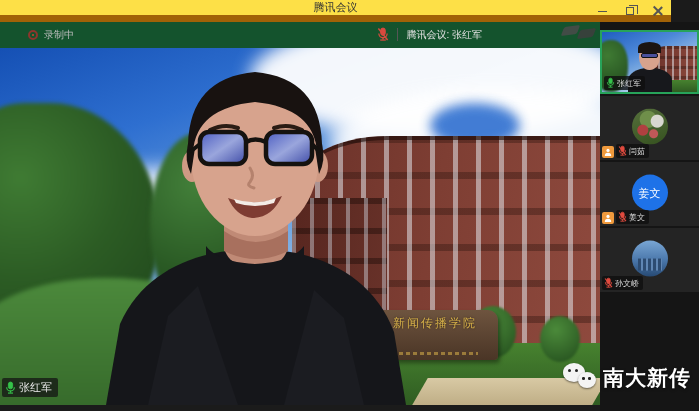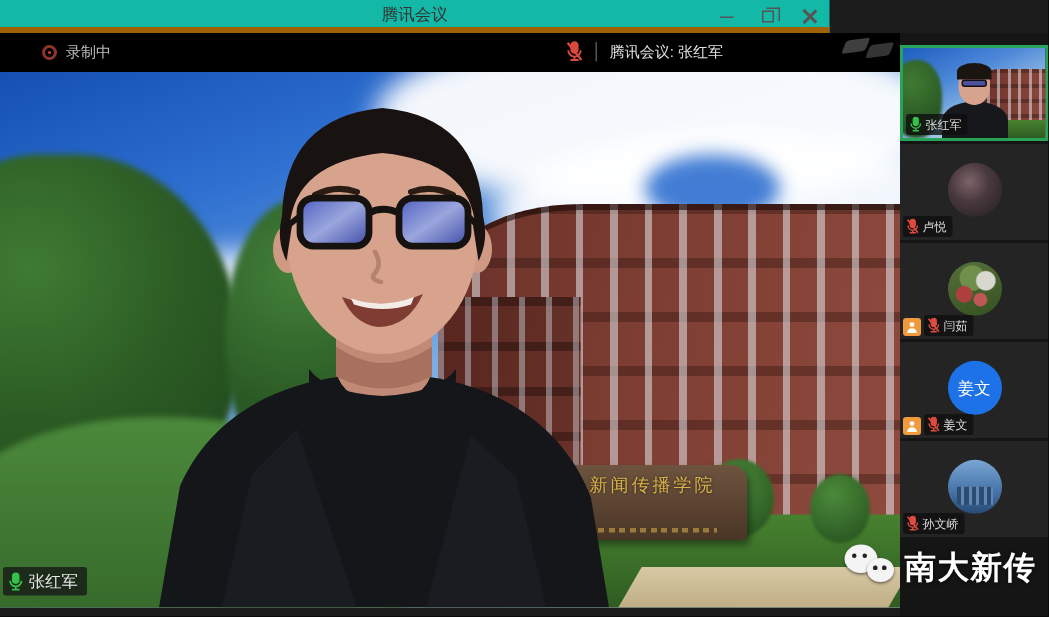--- a/index.html
+++ b/index.html
@@ -1,34 +1,34 @@
 <!DOCTYPE html>
 <html><head>
 <meta charset="utf-8">
 <style>
   * { margin:0; padding:0; box-sizing:border-box; }
   html,body { width:699px; height:411px; overflow:hidden; background:#000;
     font-family:"Liberation Sans","DejaVu Sans",sans-serif; }
   #app { position:relative; width:699px; height:411px; background:#1b1b1b; overflow:hidden; }
 
   
-  .titlebar { position:absolute; left:0; top:0; width:553px; height:22px; background:#14b8a6;
-    display:flex; align-items:center; justify-content:center; border-bottom:4px solid #a16207; }
+  .titlebar { position:absolute; left:0; top:0; width:671px; height:22px; background:#fde047;
+    display:flex; align-items:center; justify-content:center; border-bottom:7px solid #a16207; }
   .titlebar .title { font-size:11px; color:#333; }
   .winctrls { position:absolute; right:6px; top:0; height:22px; display:flex; align-items:center; gap:14px; }
   .wbtn { width:14px; height:14px; display:flex; align-items:center; justify-content:center; cursor:default; }
   .ic-min { width:9px; height:1px; background:#555; }
   .ic-max { width:8px; height:8px; border:1px solid #555; position:relative; }
   .ic-max::before { content:""; position:absolute; left:2px; top:-3px; width:8px; height:8px; border:1px solid #555; border-left:none; border-bottom:none; }
   .ic-close { position:relative; width:10px; height:10px; }
   .ic-close::before,.ic-close::after { content:""; position:absolute; left:4px; top:-1px; width:1.5px; height:12px; background:#555; }
   .ic-close::before { transform:rotate(45deg); } .ic-close::after { transform:rotate(-45deg); }
 
   
-  .statusbar { position:absolute; left:0; top:22px; width:600px; height:26px; background:#000000; }
+  .statusbar { position:absolute; left:0; top:22px; width:600px; height:26px; background:#14532d; }
   .rec { position:absolute; left:28px; top:6px; display:flex; align-items:center; gap:6px; }
   .rec-dot { width:10px; height:10px; border-radius:50%; border:2px solid #8c352c; position:relative; }
   .rec-dot::after { content:""; position:absolute; left:2px; top:2px; width:2px; height:2px; border-radius:50%; background:#d3402f; }
   .rec-label { font-size:10px; color:#bdbdbd; }
   .speaking { position:absolute; right:118px; top:5px; display:flex; align-items:center; gap:8px; }
   .divider { width:1px; height:13px; background:#555; }
   .speaking-label { font-size:10px; color:#e0e0e0; }
   .deco { position:absolute; top:26px; right:100px; width:36px; height:16px; opacity:.85; }
   .deco span { position:absolute; width:15px; height:9px; background:#4b4b4b; border-radius:2px; transform:skewX(-28deg) rotate(-8deg); }
   .deco span:nth-child(2){ left:16px; top:3px; background:#3e3e3e; }
@@ -281,30 +281,20 @@
         </div>
       </div>
       <div class="chip">
         <svg class="micsvg" width="9" height="12" viewBox="0 0 13 16">
           <use href="#mic-shape" fill="#35c24a" stroke="#35c24a"></use>
         </svg>
         <span class="nm">张红军</span>
       </div>
     </div>
 
-    <div class="tile">
-      <div class="avatar av-luyue"></div>
-      <div class="chip">
-        <svg class="micsvg" width="9" height="12" viewBox="0 0 13 16">
-          <use href="#mic-shape" fill="#e04b3f" stroke="#e04b3f"></use>
-          <line x1="1.5" y1="1.5" x2="11.5" y2="14" stroke="#e04b3f" stroke-width="1.6"></line>
-        </svg>
-        <span class="nm">卢悦</span>
-      </div>
-    </div>
 
     <div class="tile">
       <div class="avatar av-yanru"></div>
       <div class="badge">
         <svg width="8" height="8" viewBox="0 0 10 10">
             <circle cx="5" cy="3" r="2" fill="#fff"></circle>
             <path d="M1,10 a4,4 0 0 1 8,0 Z" fill="#fff"></path>
           </svg>
       </div>
       <div class="chip">

